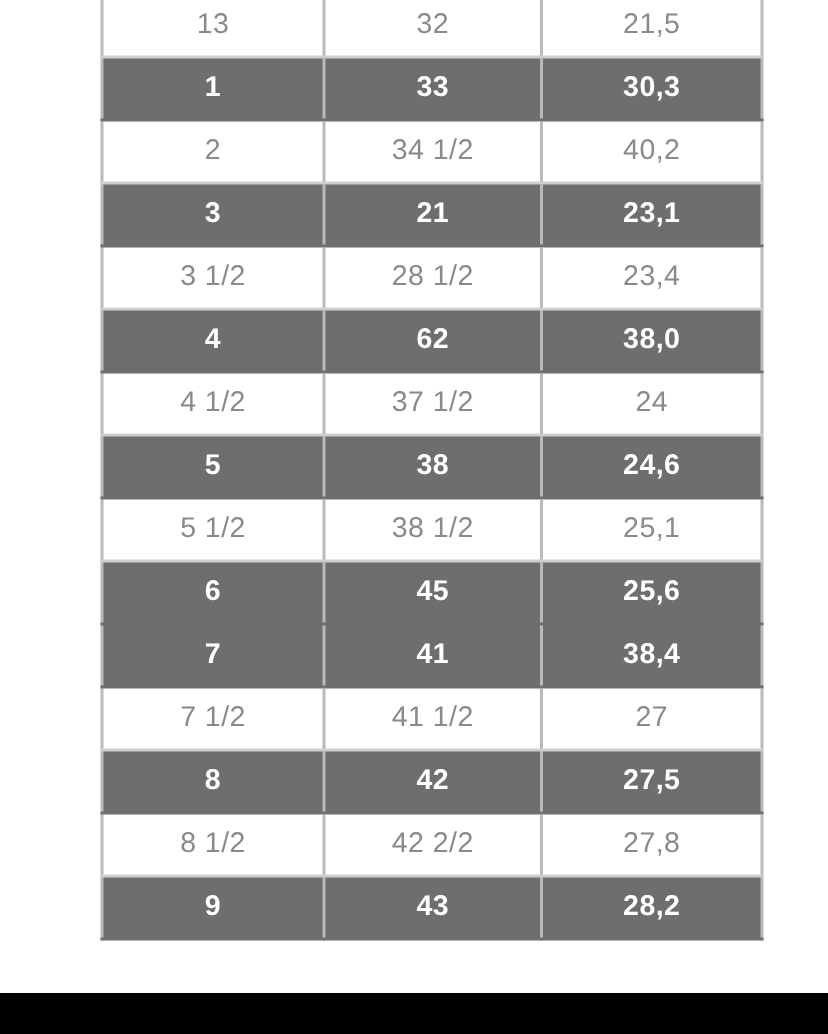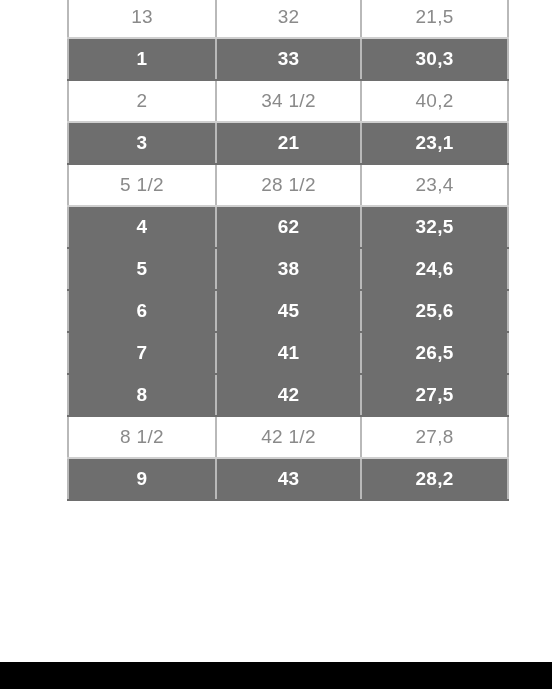--- a/index.html
+++ b/index.html
@@ -96,52 +96,67 @@
           <td>2</td>
           <td>34 1/2</td>
           <td>40,2</td>
         </tr>
         <tr class="row-dark">
           <td>3</td>
           <td>21</td>
           <td>23,1</td>
         </tr>
         <tr class="row-light">
-          <td>5 1/2</td>
+          <td>3 1/2</td>
           <td>28 1/2</td>
           <td>23,4</td>
         </tr>
         <tr class="row-dark">
           <td>4</td>
           <td>62</td>
-          <td>32,5</td>
+          <td>38,0</td>
+        </tr>
+        <tr class="row-light">
+          <td>4 1/2</td>
+          <td>37 1/2</td>
+          <td>24</td>
         </tr>
         <tr class="row-dark">
           <td>5</td>
           <td>38</td>
           <td>24,6</td>
+        </tr>
+        <tr class="row-light">
+          <td>5 1/2</td>
+          <td>38 1/2</td>
+          <td>25,1</td>
         </tr>
         <tr class="row-dark">
           <td>6</td>
           <td>45</td>
           <td>25,6</td>
         </tr>
         <tr class="row-dark">
           <td>7</td>
           <td>41</td>
-          <td>26,5</td>
+          <td>38,4</td>
+        </tr>
+        <tr class="row-light">
+          <td>7 1/2</td>
+          <td>41 1/2</td>
+          <td>27</td>
         </tr>
         <tr class="row-dark">
           <td>8</td>
           <td>42</td>
           <td>27,5</td>
         </tr>
         <tr class="row-light">
           <td>8 1/2</td>
-          <td>42 1/2</td>
+          <td>42 2/2</td>
           <td>27,8</td>
         </tr>
         <tr class="row-dark">
           <td>9</td>
           <td>43</td>
           <td>28,2</td>
         </tr>
       </tbody>
   </table>
 </div>

